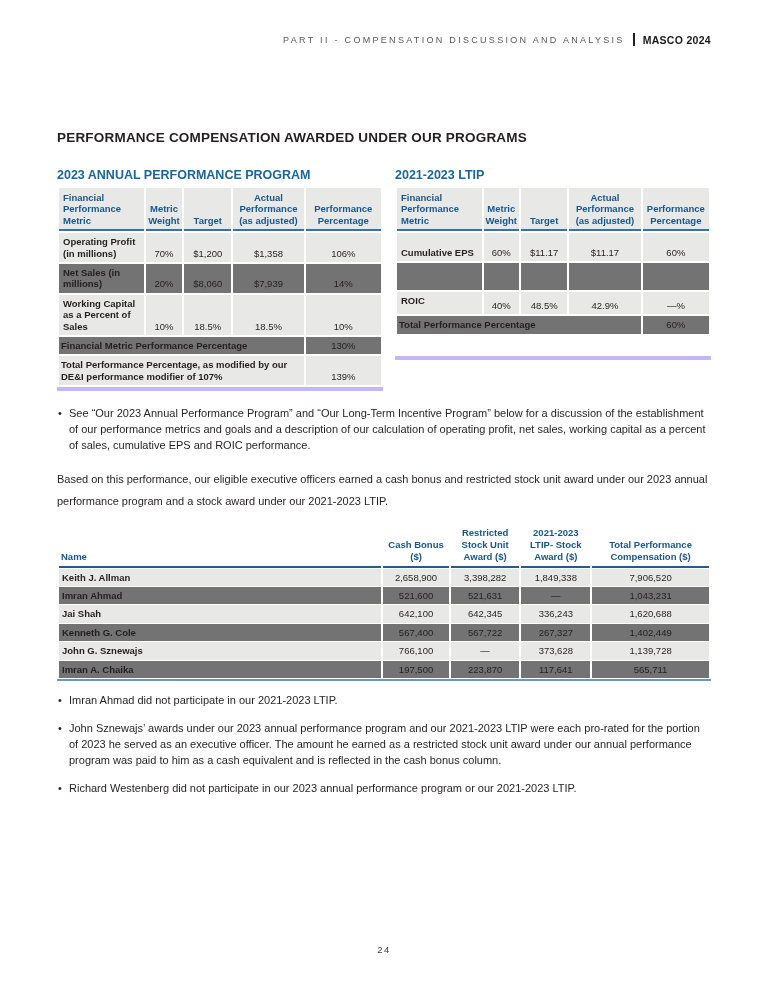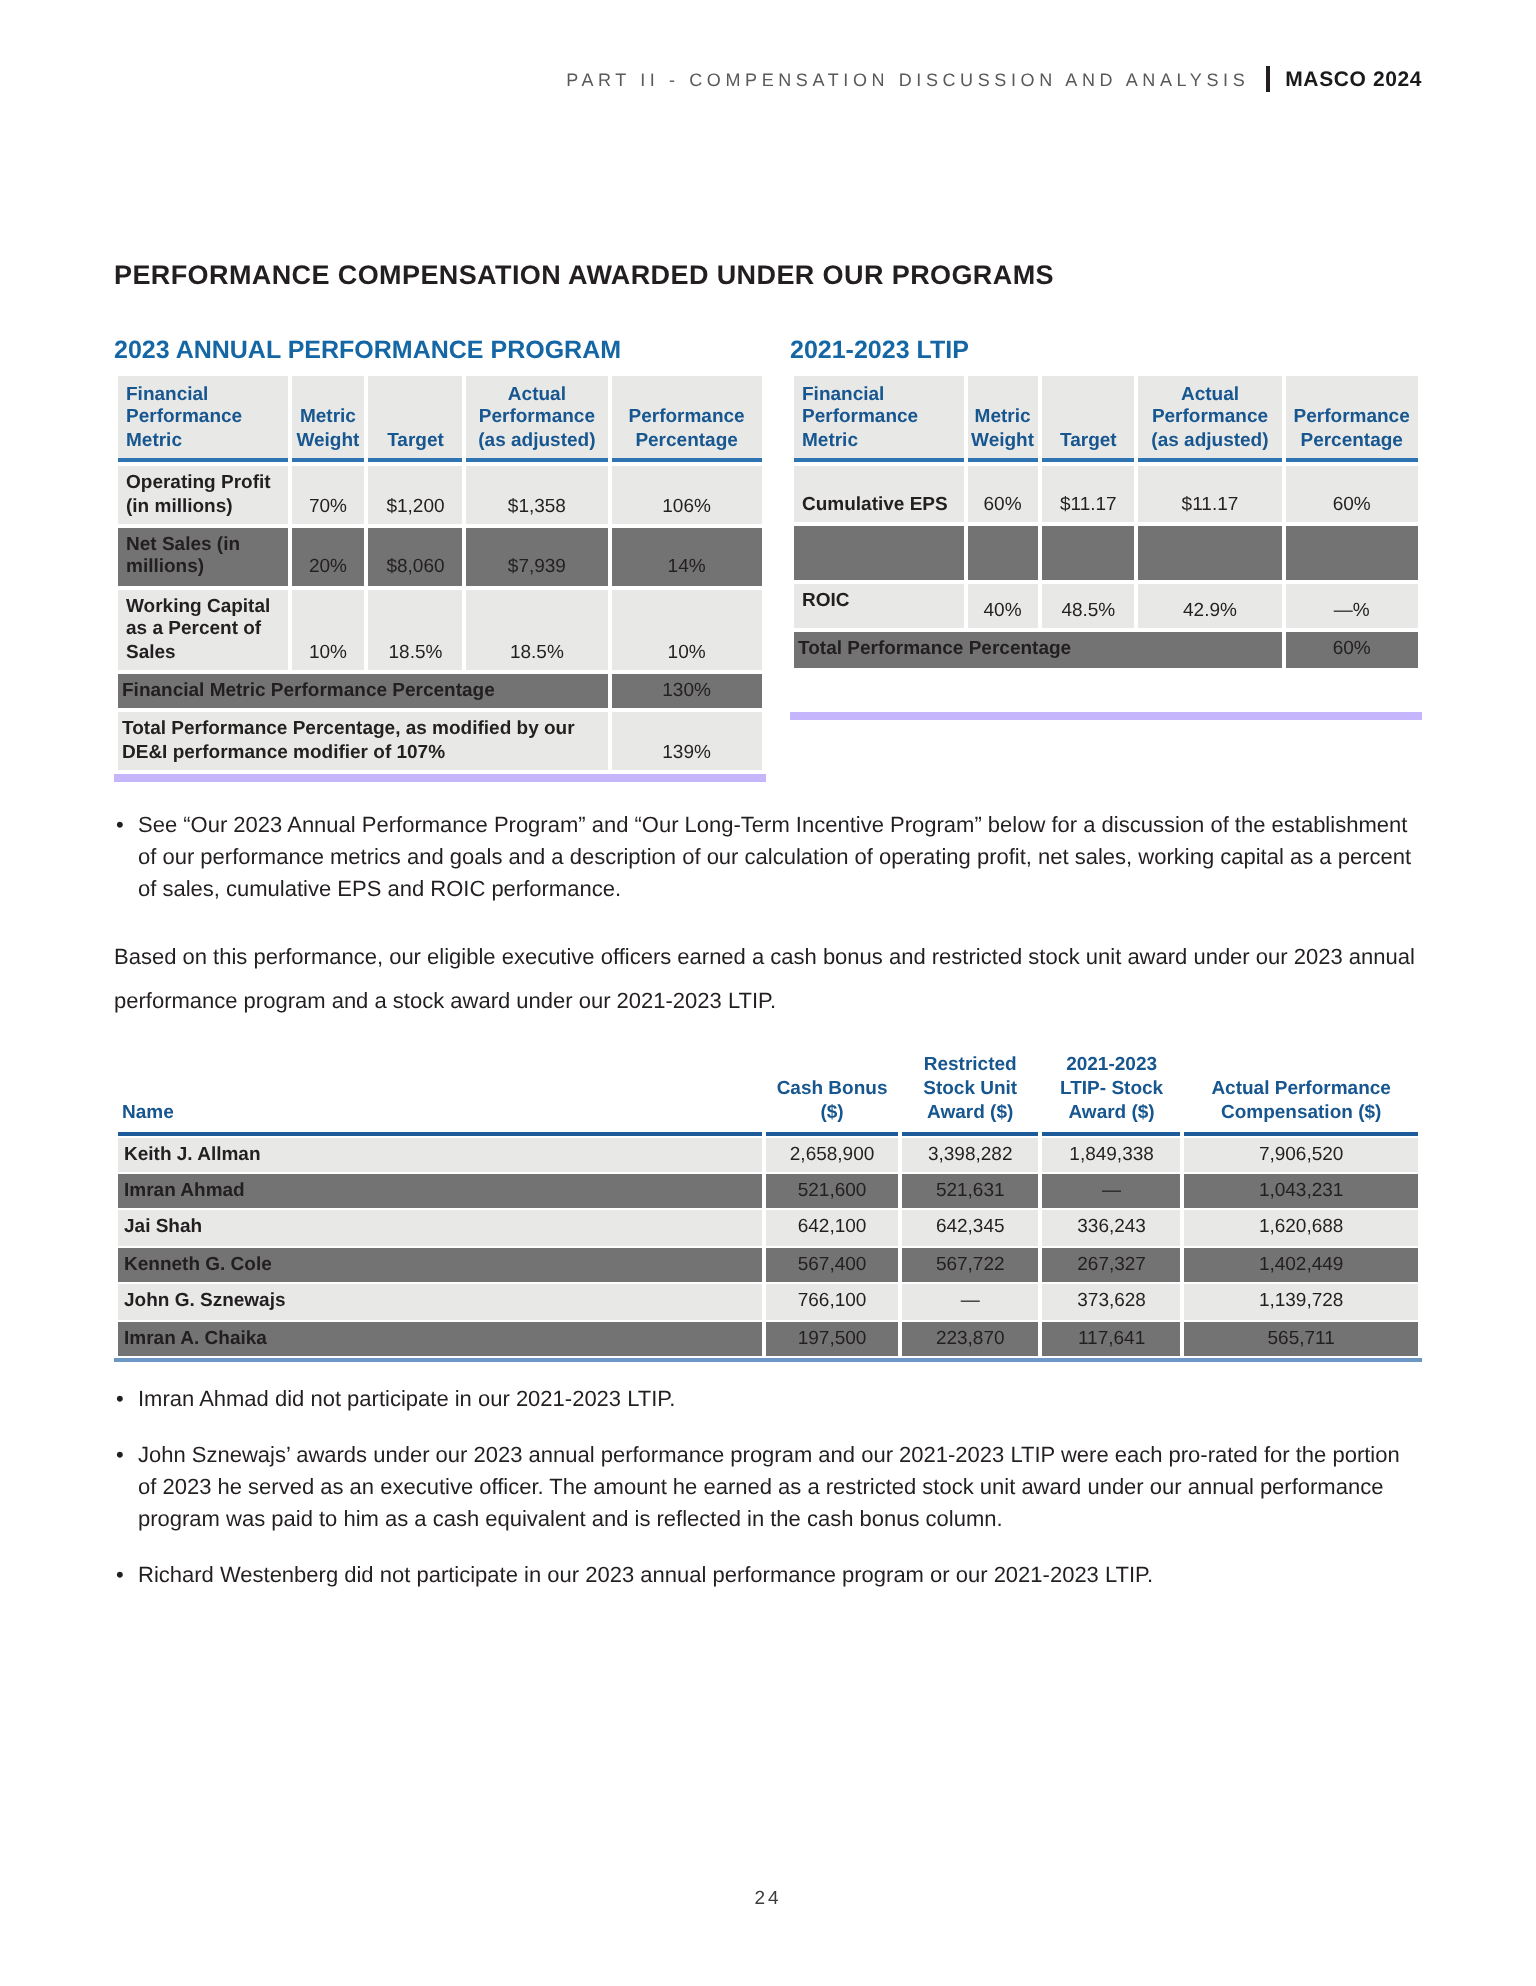--- a/index.html
+++ b/index.html
@@ -220,21 +220,21 @@
           <col style="width:10.7%">
           <col style="width:10.7%">
           <col style="width:18.2%">
       </colgroup>
       <thead>
         <tr>
           <th class="name-col">Name</th>
           <th>Cash Bonus ($)</th>
           <th>Restricted Stock Unit Award ($)</th>
           <th>2021-2023 LTIP- Stock Award ($)</th>
-          <th>Actual Performance Compensation ($)</th>
+          <th>Total Performance Compensation ($)</th>
         </tr>
       </thead>
       <tbody>
         <tr class="gray">
           <td class="name-cell">Keith J. Allman</td>
           <td>2,658,900</td>
           <td>3,398,282</td>
           <td>1,849,338</td>
           <td>7,906,520</td>
         </tr>

